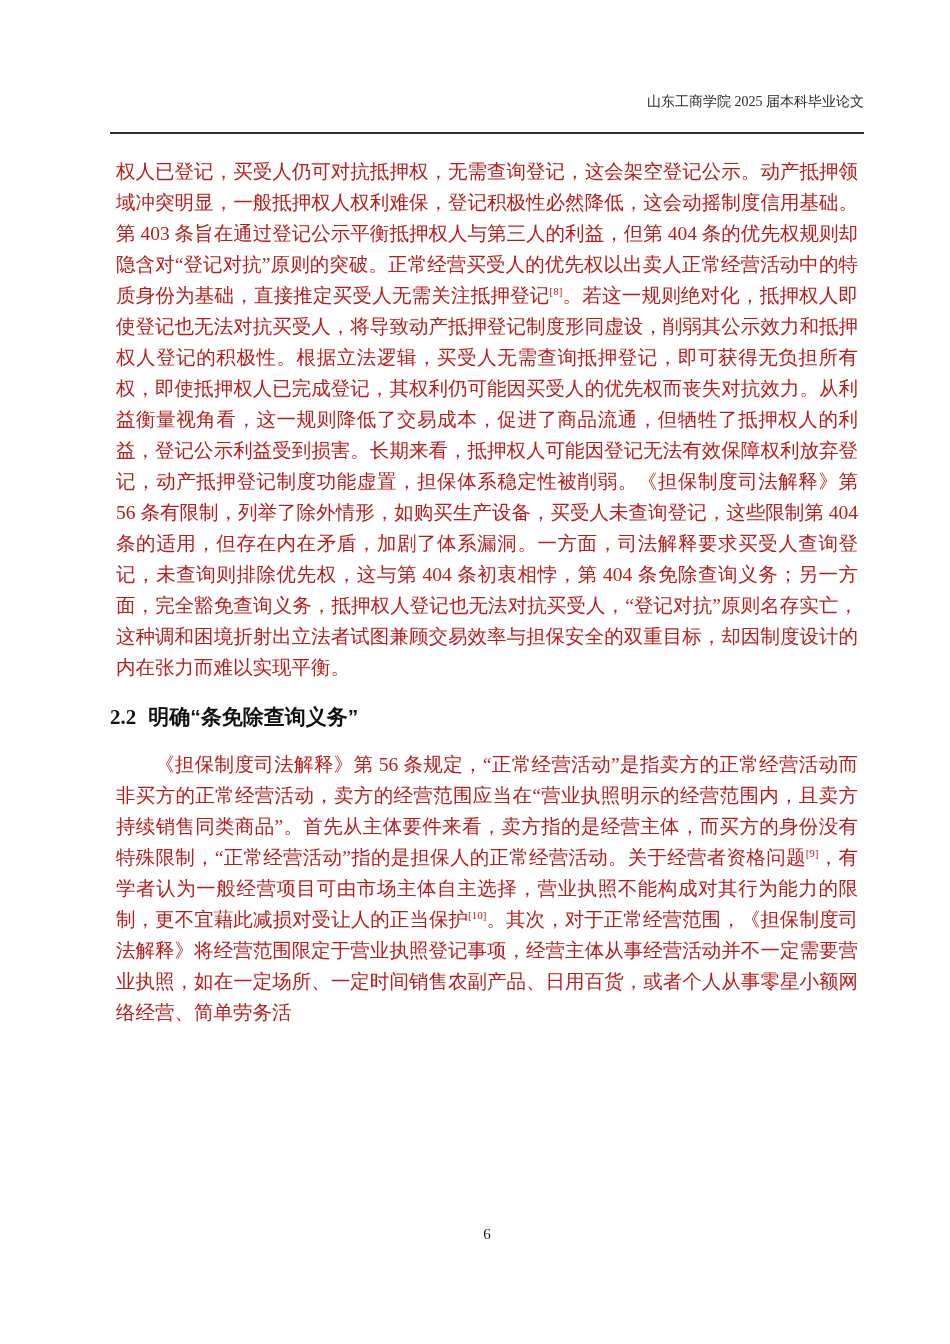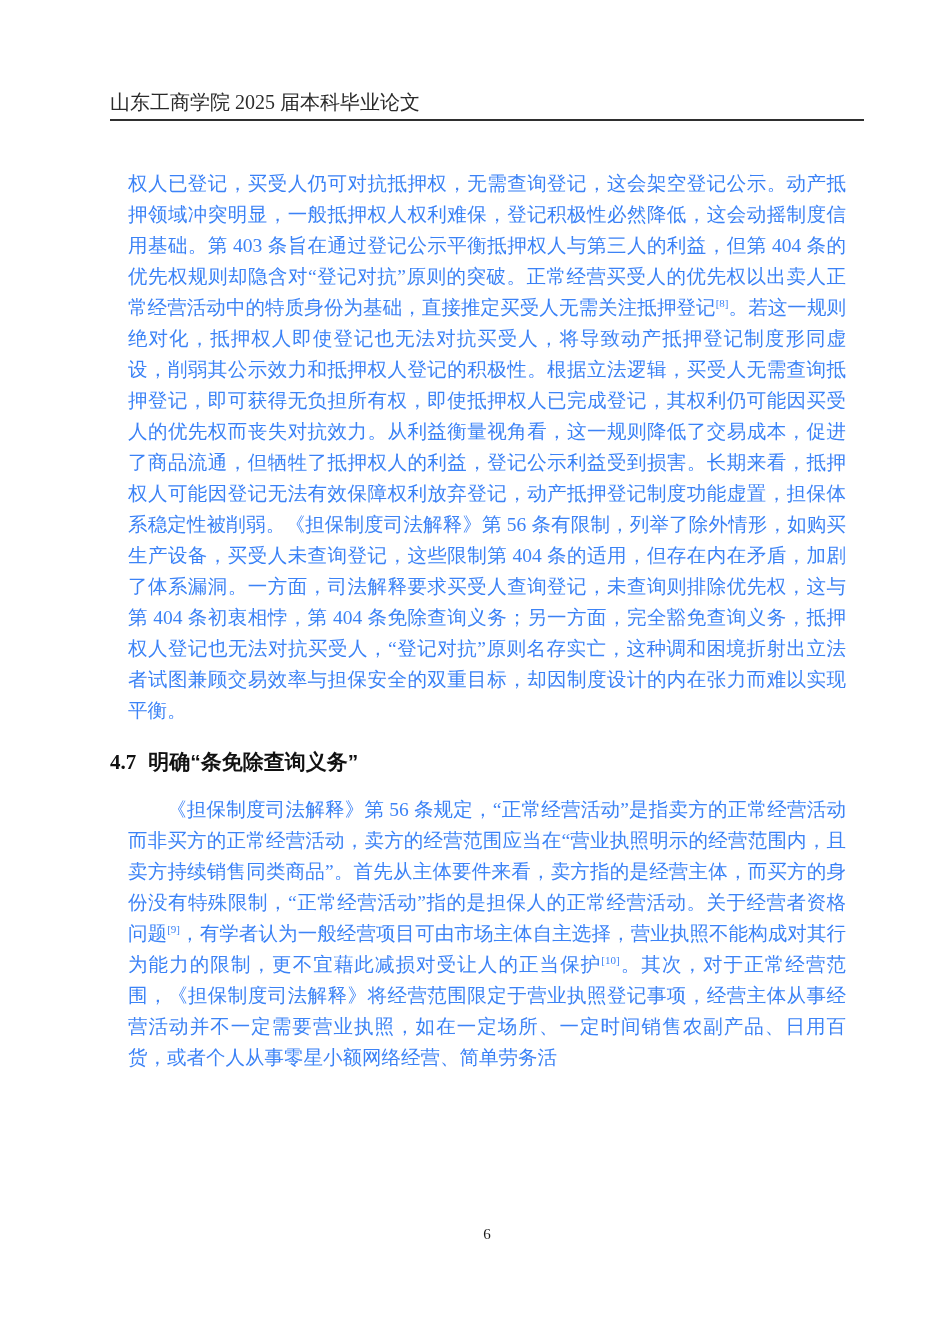--- a/index.html
+++ b/index.html
@@ -14,40 +14,40 @@
     background: #ffffff;
     color: #1b1b1b;
     font-family: "Liberation Serif", serif;
     overflow: hidden;
   }
   .page-header {
     position: absolute;
     top: 92px;
     left: 110px;
     width: 754px;
-    text-align: left;
-    font-size: 20px;
+    text-align: right;
+    font-size: 14px;
     line-height: 20px;
     color: #2a2a2a;
-    padding-bottom: 7px;
+    padding-bottom: 20px;
     border-bottom: 2px solid #2f2f2f;
   }
   .content {
     position: absolute;
     top: 150px;
     left: 110px;
     width: 754px;
   }
   p.body-par {
-    margin: 18px;
+    margin: 6px;
     font-size: 19.5px;
     line-height: 31px;
     text-align: justify;
     text-justify: inter-ideograph;
-    color: #3b82f6;
+    color: #b91c1c;
   }
   p.body-par.indent {
     text-indent: 2em;
   }
   sup.ref {
     font-size: 11px;
     line-height: 0;
     vertical-align: super;
   }
   h1.sec {
@@ -92,21 +92,21 @@
   <div class="page-header">
     <span>山东工商学院 2025 届本科毕业论文</span>
   </div>
 
   <div class="content">
 
     <p class="body-par">权人已登记，买受人仍可对抗抵押权，无需查询登记，这会架空登记公示。动产抵押领域冲突明显，一般抵押权人权利难保，登记积极性必然降低，这会动摇制度信用基础。第 403 条旨在通过登记公示平衡抵押权人与第三人的利益，但第 404 条的优先权规则却隐含对“登记对抗”原则的突破。正常经营买受人的优先权以出卖人正常经营活动中的特质身份为基础，直接推定买受人无需关注抵押登记<sup class="ref">[8]</sup>。若这一规则绝对化，抵押权人即使登记也无法对抗买受人，将导致动产抵押登记制度形同虚设，削弱其公示效力和抵押权人登记的积极性。根据立法逻辑，买受人无需查询抵押登记，即可获得无负担所有权，即使抵押权人已完成登记，其权利仍可能因买受人的优先权而丧失对抗效力。从利益衡量视角看，这一规则降低了交易成本，促进了商品流通，但牺牲了抵押权人的利益，登记公示利益受到损害。长期来看，抵押权人可能因登记无法有效保障权利放弃登记，动产抵押登记制度功能虚置，担保体系稳定性被削弱。《担保制度司法解释》第 56 条有限制，列举了除外情形，如购买生产设备，买受人未查询登记，这些限制第 404 条的适用，但存在内在矛盾，加剧了体系漏洞。一方面，司法解释要求买受人查询登记，未查询则排除优先权，这与第 404 条初衷相悖，第 404 条免除查询义务；另一方面，完全豁免查询义务，抵押权人登记也无法对抗买受人，“登记对抗”原则名存实亡，这种调和困境折射出立法者试图兼顾交易效率与担保安全的双重目标，却因制度设计的内在张力而难以实现平衡。</p>
 
 
 
-    <h2 class="subsec"><span class="heading-num">4.7</span><span>明确“条免除查询义务”</span></h2>
+    <h2 class="subsec"><span class="heading-num">2.2</span><span>明确“条免除查询义务”</span></h2>
 
     <p class="body-par indent par-gap">《担保制度司法解释》第 56 条规定，“正常经营活动”是指卖方的正常经营活动而非买方的正常经营活动，卖方的经营范围应当在“营业执照明示的经营范围内，且卖方持续销售同类商品”。首先从主体要件来看，卖方指的是经营主体，而买方的身份没有特殊限制，“正常经营活动”指的是担保人的正常经营活动。关于经营者资格问题<sup class="ref">[9]</sup>，有学者认为一般经营项目可由市场主体自主选择，营业执照不能构成对其行为能力的限制，更不宜藉此减损对受让人的正当保护<sup class="ref">[10]</sup>。其次，对于正常经营范围，《担保制度司法解释》将经营范围限定于营业执照登记事项，经营主体从事经营活动并不一定需要营业执照，如在一定场所、一定时间销售农副产品、日用百货，或者个人从事零星小额网络经营、简单劳务活</p>
 
   </div>
 
   <div class="page-footer">
     <span>6</span>
   </div>
 
 </div>

